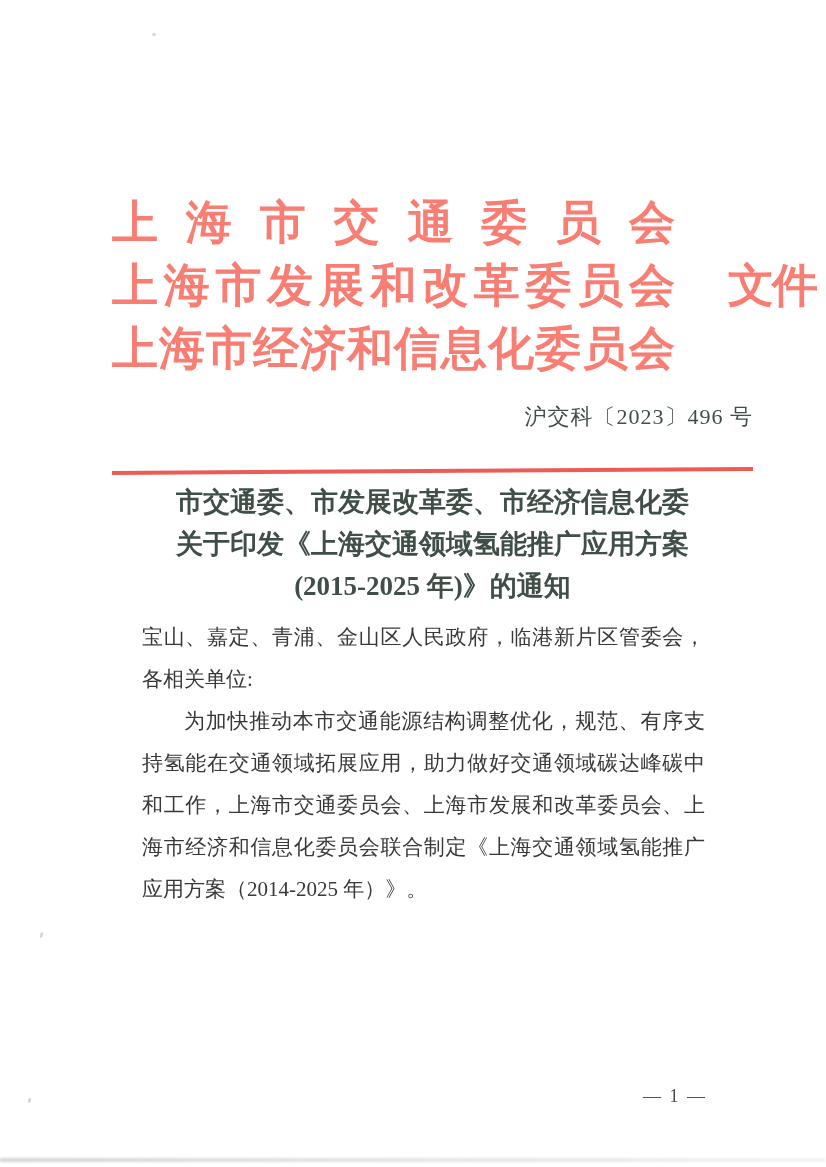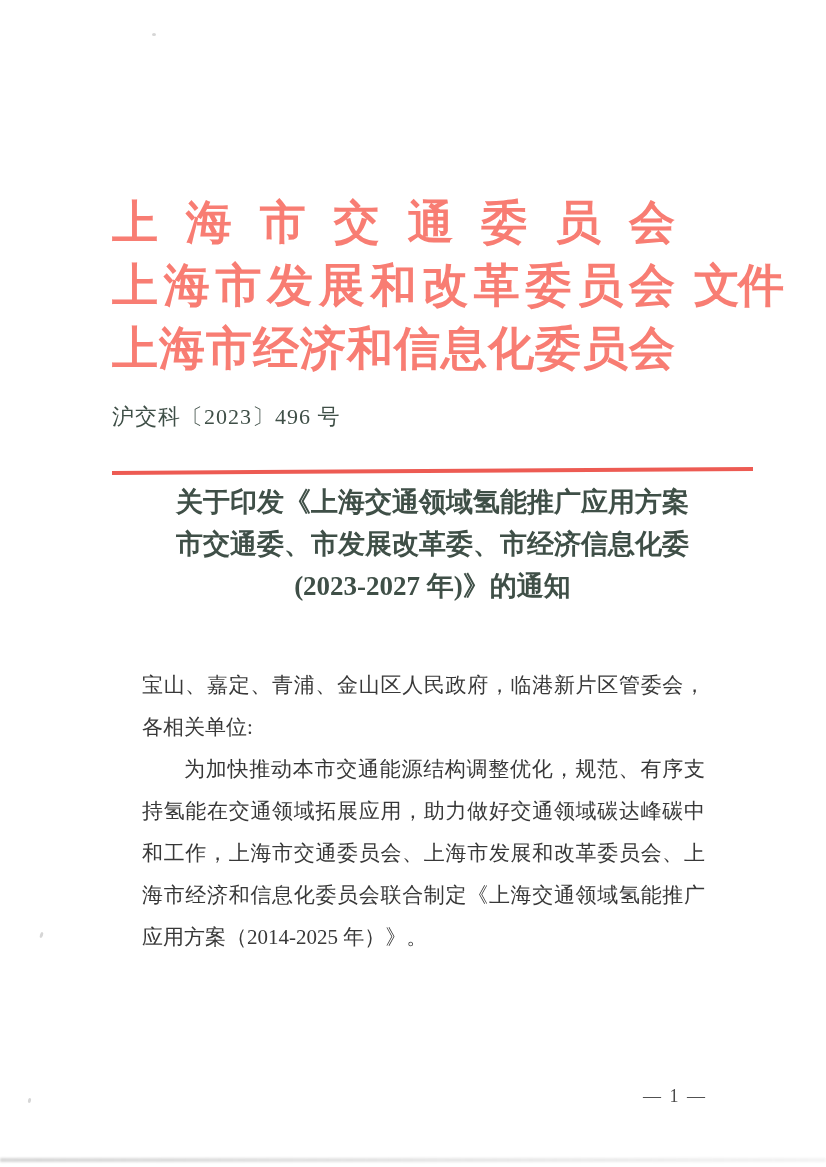--- a/index.html
+++ b/index.html
@@ -20,30 +20,30 @@
   .agency-line {
     display:flex; justify-content:space-between; align-items:center;
     height:63px;
     font-size:46px; font-weight:700;
     color:var(--header-red,#f87d73);
     white-space:nowrap;
   }
   .agency-line span { display:inline-block; }
 
   .wenjian {
-    position:absolute; left:694px; top:254px; height:63px;
+    position:absolute; left:728px; top:254px; height:63px;
     display:flex; align-items:center;
     font-size:46px; font-weight:700; letter-spacing:-2px;
     color:var(--header-red,#f87d73);
   }
 
   
   .doc-number {
     position:absolute; left:112px; top:402px; width:641px;
-    text-align:left;
+    text-align:right;
     font-size:22px; letter-spacing:1px;
     color:var(--title-ink,#3f4f47);
   }
 
   
   .red-rule {
     position:absolute; left:112px; top:469px; width:641px; height:4px;
     background:var(--rule-red,#ed5b53);
     transform:rotate(-0.35deg);
   }
@@ -51,21 +51,21 @@
   
   .doc-title {
     position:absolute; left:112px; top:481px; width:641px;
     text-align:center;
     font-size:27px; line-height:42px; font-weight:700;
     color:var(--title-ink,#3f4f47);
   }
 
   
   .body-text {
-    position:absolute; left:142px; top:664px; width:563px;
+    position:absolute; left:142px; top:616px; width:563px;
     font-size:21px; line-height:42px;
     color:var(--body-ink,#383838);
     text-align:justify;
   }
   .body-text p { margin:0; }
   .body-text p.indent { text-indent:42px; }
 
   
   .page-number {
     position:absolute; left:633px; top:1086px; width:84px;
@@ -133,23 +133,23 @@
       </div>
   </div>
 
   <div class="wenjian">文件</div>
 
   <div class="doc-number">沪交科〔2023〕496 号</div>
 
   <div class="red-rule"></div>
 
   <div class="doc-title">
+    <div>市交通委、市发展改革委、市经济信息化委</div>
     <div>关于印发《上海交通领域氢能推广应用方案</div>
-    <div>市交通委、市发展改革委、市经济信息化委</div>
-    <div>(2023-2027 年)》的通知</div>
+    <div>(2015-2025 年)》的通知</div>
   </div>
 
   <div class="body-text">
     <p>宝山、嘉定、青浦、金山区人民政府，临港新片区管委会，各相关单位:</p>
     <p class="indent">为加快推动本市交通能源结构调整优化，规范、有序支持氢能在交通领域拓展应用，助力做好交通领域碳达峰碳中和工作，上海市交通委员会、上海市发展和改革委员会、上海市经济和信息化委员会联合制定《上海交通领域氢能推广应用方案（2014-2025 年）》。</p>
   </div>
 
   <div class="page-number">— 1 —</div>
 
   <div class="bottom-shadow"></div>

